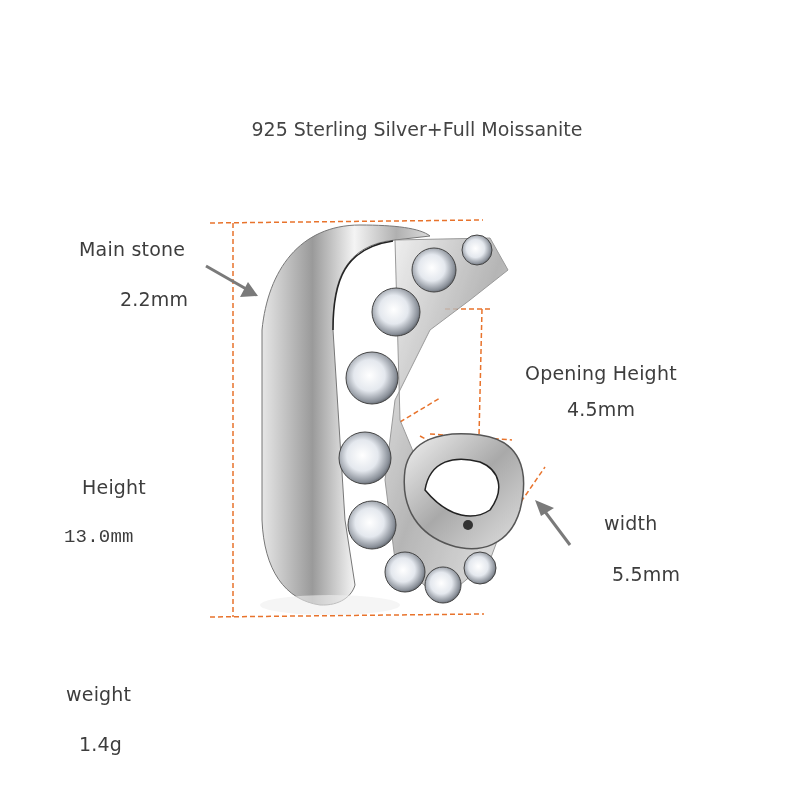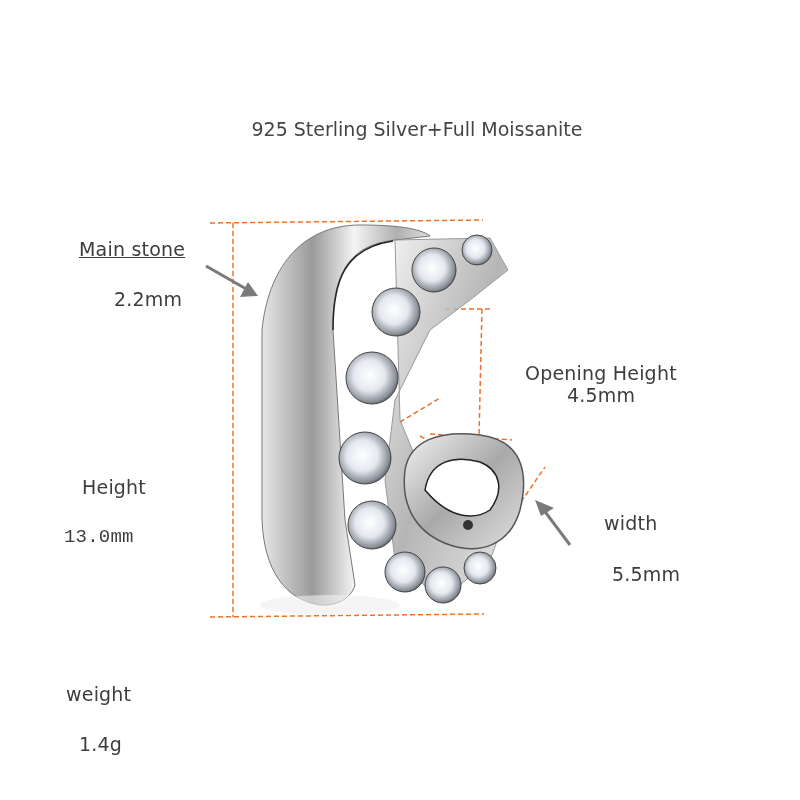--- a/index.html
+++ b/index.html
@@ -75,25 +75,25 @@
     <circle cx="365" cy="458" r="26" fill="url(#gem)" stroke="#444"></circle>
     <circle cx="372" cy="525" r="24" fill="url(#gem)" stroke="#444"></circle>
     <circle cx="405" cy="572" r="20" fill="url(#gem)" stroke="#444"></circle>
     <circle cx="443" cy="585" r="18" fill="url(#gem)" stroke="#444"></circle>
     <circle cx="480" cy="568" r="16" fill="url(#gem)" stroke="#444"></circle>
   </g>
 
   <ellipse cx="330" cy="605" rx="70" ry="10" fill="#eeeeee" opacity="0.6"></ellipse>
 </svg>
 
-<div class="lbl" style="left:79px; top:238px;text-decoration:underline;">Main stone</div>
-<div class="lbl" style="left:114px; top:288px;">2.2mm</div>
+<div class="lbl" style="left:79px; top:238px;">Main stone</div>
+<div class="lbl" style="left:120px; top:288px;">2.2mm</div>
 
 <div class="lbl" style="left:525px; top:362px;">Opening Height</div>
-<div class="lbl" style="left:567px; top:384px;">4.5mm</div>
+<div class="lbl" style="left:567px; top:398px;">4.5mm</div>
 
 <div class="lbl" style="left:82px; top:476px;">Height</div>
 <div class="lbl" style="left:64px; top:526px;font-family:Liberation Mono, monospace;">13.0mm</div>
 
 <div class="lbl" style="left:604px; top:512px;">width</div>
 <div class="lbl" style="left:598px; top:563px;margin-left:14px;">5.5mm</div>
 
 <div class="lbl" style="left:66px; top:683px;">weight</div>
 <div class="lbl" style="left:79px; top:733px;">1.4g</div>
 

